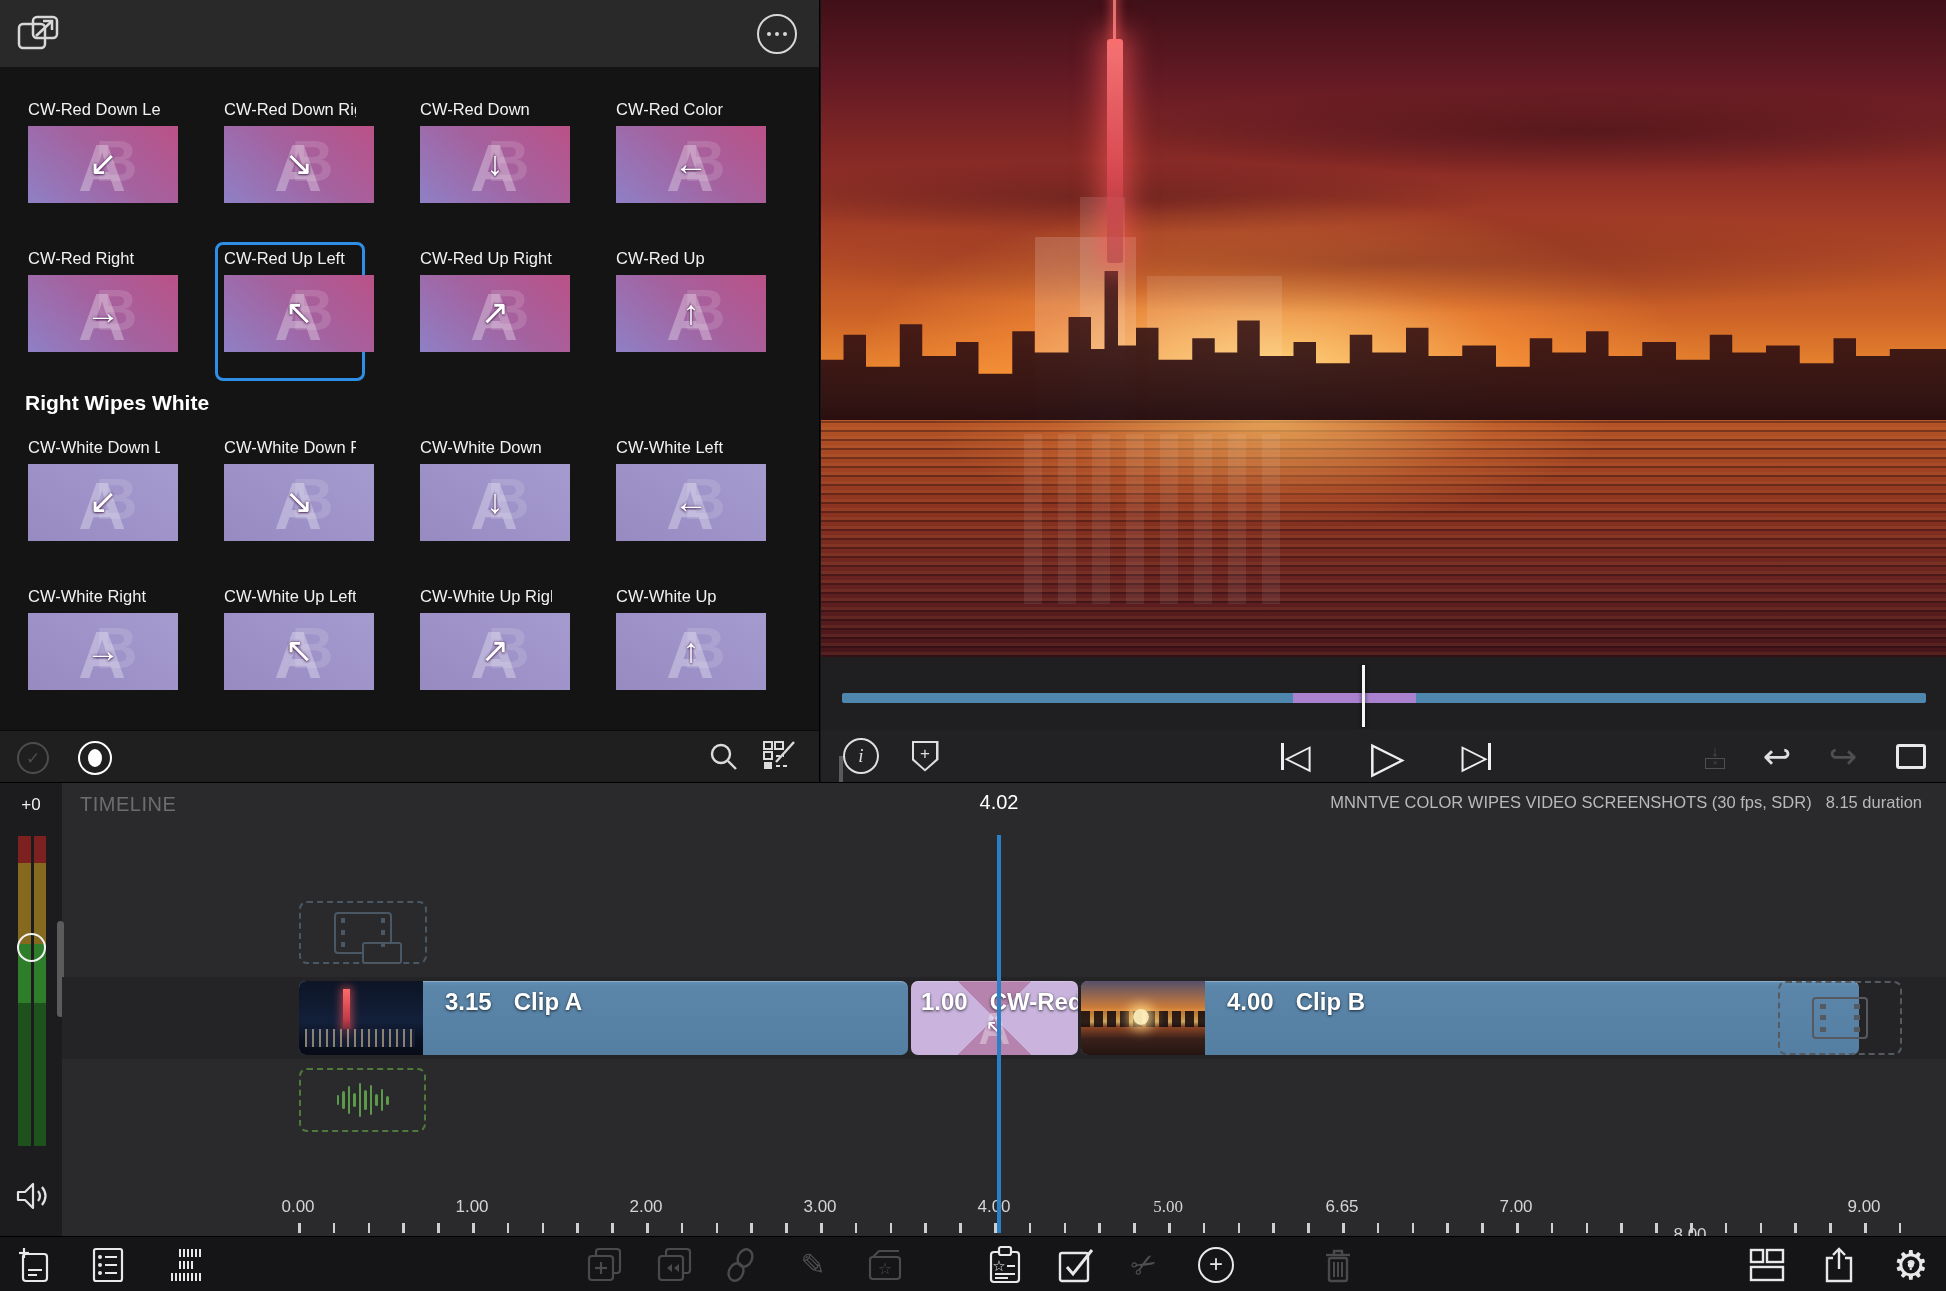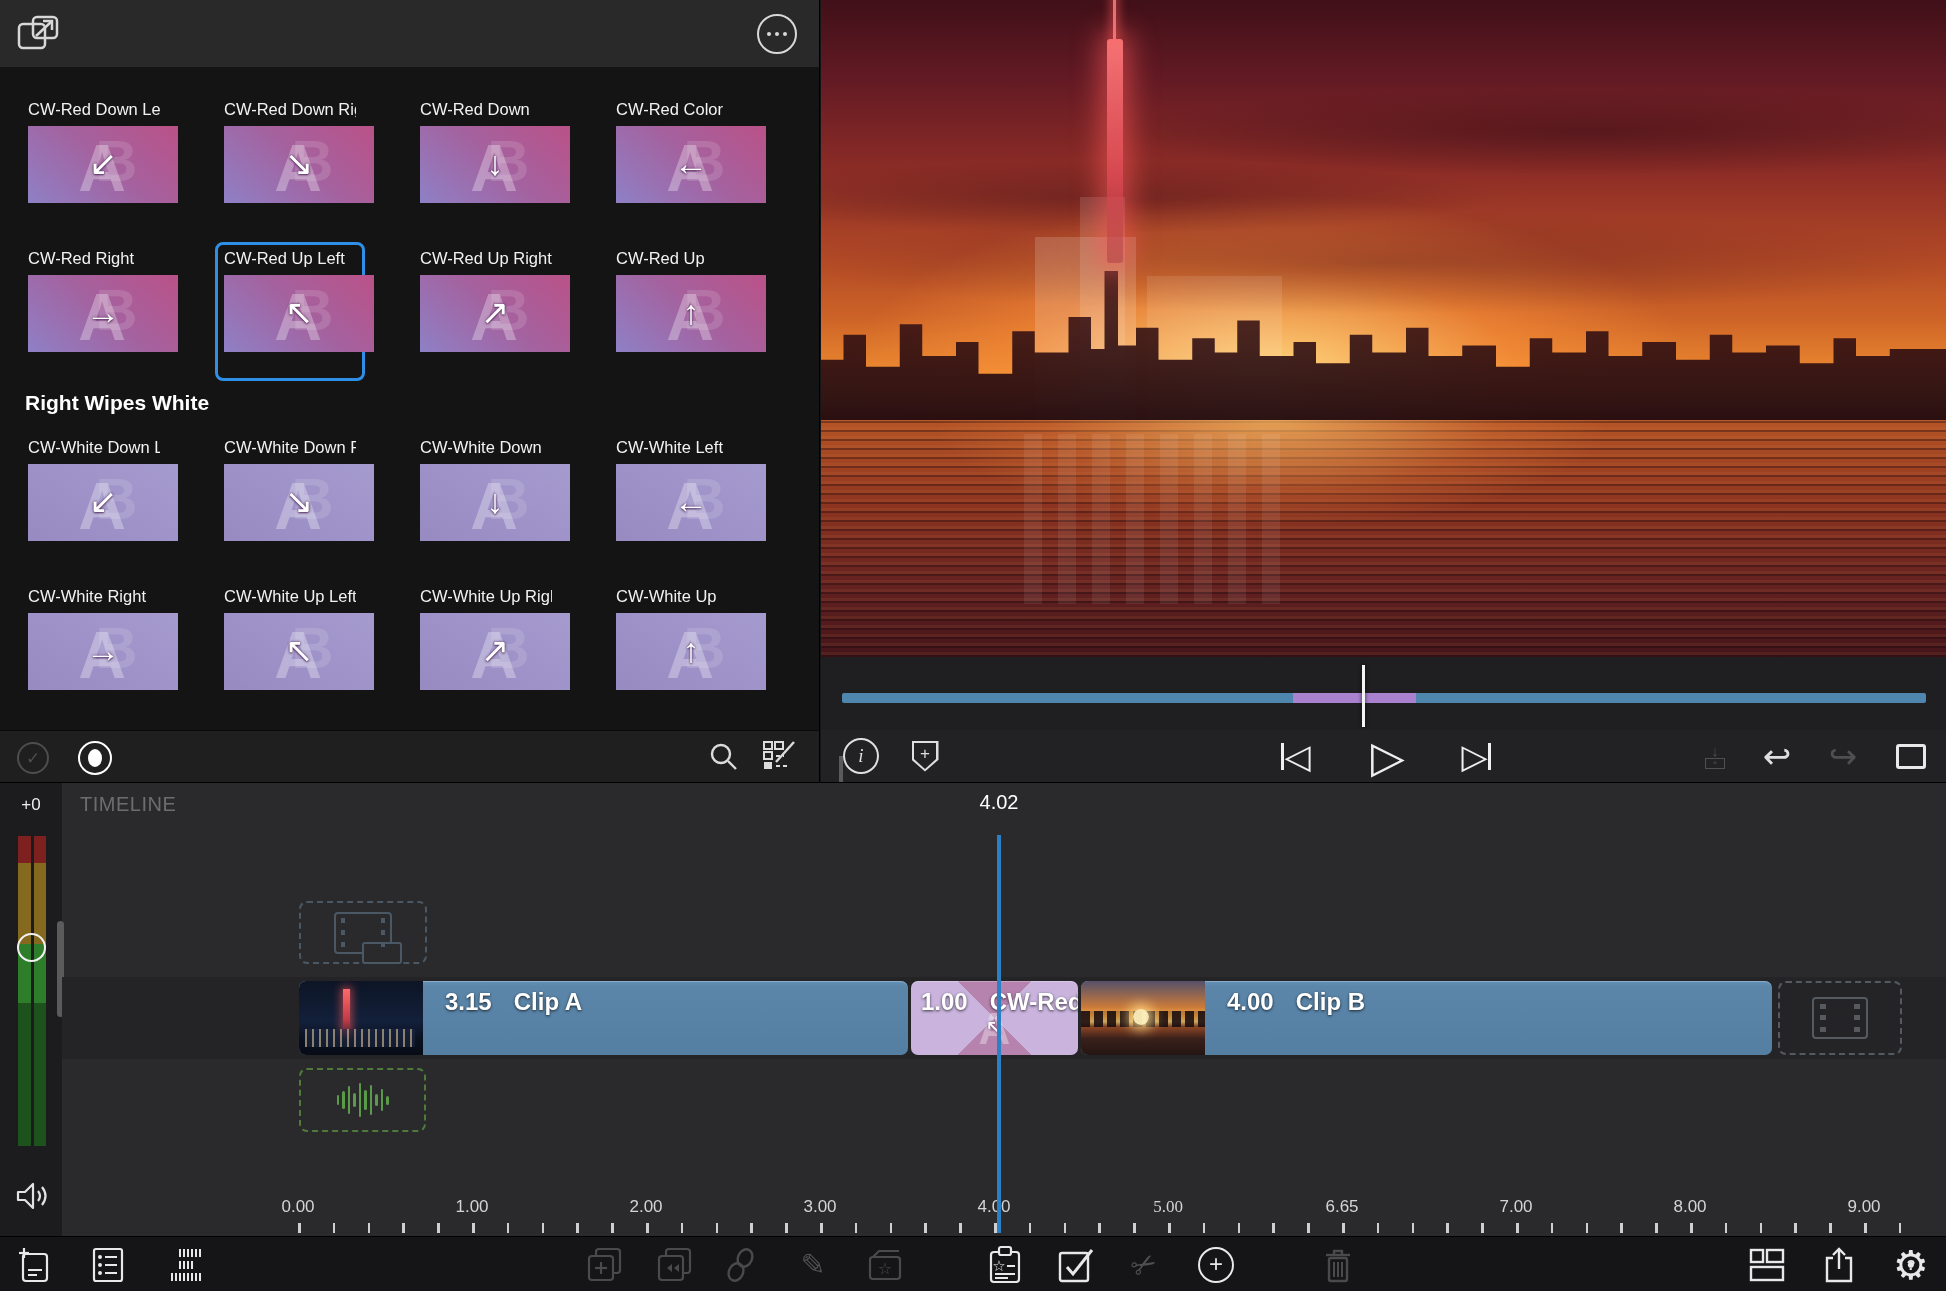--- a/index.html
+++ b/index.html
@@ -409,20 +409,23 @@
           <path d="M4 13 h7 l8 -8 v24 l-8 -8 h-7 z" fill="none" stroke="#e2e2e2" stroke-width="2.2" stroke-linejoin="round"></path>
           <path d="M24 12 q4 5 0 10" fill="none" stroke="#e2e2e2" stroke-width="2.2"></path>
           <path d="M28 8 q7 9 0 18" fill="none" stroke="#e2e2e2" stroke-width="2.2"></path>
         </svg>
       </div>
     </div>
     <div class="tl-scrollbar"></div>
 
     <div class="tl-label">TIMELINE</div>
     <div class="tl-time">4.02</div>
+    <div class="tl-project">
+      <span>MNNTVE COLOR WIPES VIDEO SCREENSHOTS (30 fps, SDR)</span><span>8.15 duration</span>
+    </div>
 
     <div class="track-band"></div>
 
     <div class="dash-box" style="left:299px;top:118px;width:128px;height:63px;">
       <span class="film-ph">
           <span class="back"></span>
         </span>
     </div>
 
     <div class="clip" style="left:299px;width:609px;">
@@ -431,21 +434,21 @@
         <span>3.15</span><span class="nm">Clip A</span>
       </div>
     </div>
     <div class="clip transition" style="left:911px;width:167px;">
       <span class="letterA">A</span>
       <div class="cliptext" style="left:10px;">
         <span>1.00</span><span class="nm">CW-Red U</span>
       </div>
       <span class="tr-arrow">↖</span>
     </div>
-    <div class="clip" style="left:1081px;width:691px;">
+    <div class="clip" style="left:1081px;width:778px;">
       <div class="thumb sunset"></div>
       <div class="cliptext" style="left:146px;">
         <span>4.00</span><span class="nm">Clip B</span>
       </div>
     </div>
     <div class="dash-box empty-clip" style="left:1778px;top:198px;width:124px;height:74px;">
       <span class="frame-ph">
         <i style="left:6px;top:5px;"></i>
           <i style="right:6px;top:5px;"></i>
         <i style="left:6px;top:16px;"></i>
@@ -472,21 +475,21 @@
 
     <div id="ruler">
         <div class="ruler-label" style="left: 298px;">0.00</div>
         <div class="ruler-label" style="left: 472px;">1.00</div>
         <div class="ruler-label" style="left: 646px;">2.00</div>
         <div class="ruler-label" style="left: 820px;">3.00</div>
         <div class="ruler-label" style="left: 994px;">4.00</div>
         <div class="ruler-label" style="left: 1168px; font-family: Liberation Serif, serif;">5.00</div>
         <div class="ruler-label" style="left: 1342px;">6.65</div>
         <div class="ruler-label" style="left: 1516px;">7.00</div>
-        <div class="ruler-label" style="left: 1690px;">8.00</div>
+        <div class="ruler-label" style="left: 1690px; margin-top: 28px;">8.00</div>
         <div class="ruler-label" style="left: 1864px;">9.00</div>
         <div class="ruler-tick" style="left: 298px;"></div>
         <div class="ruler-tick" style="left: 332.8px;"></div>
         <div class="ruler-tick" style="left: 367.6px;"></div>
         <div class="ruler-tick" style="left: 402.4px;"></div>
         <div class="ruler-tick" style="left: 437.2px;"></div>
         <div class="ruler-tick" style="left: 472px;"></div>
         <div class="ruler-tick" style="left: 506.8px;"></div>
         <div class="ruler-tick" style="left: 541.6px;"></div>
         <div class="ruler-tick" style="left: 576.4px;"></div>

